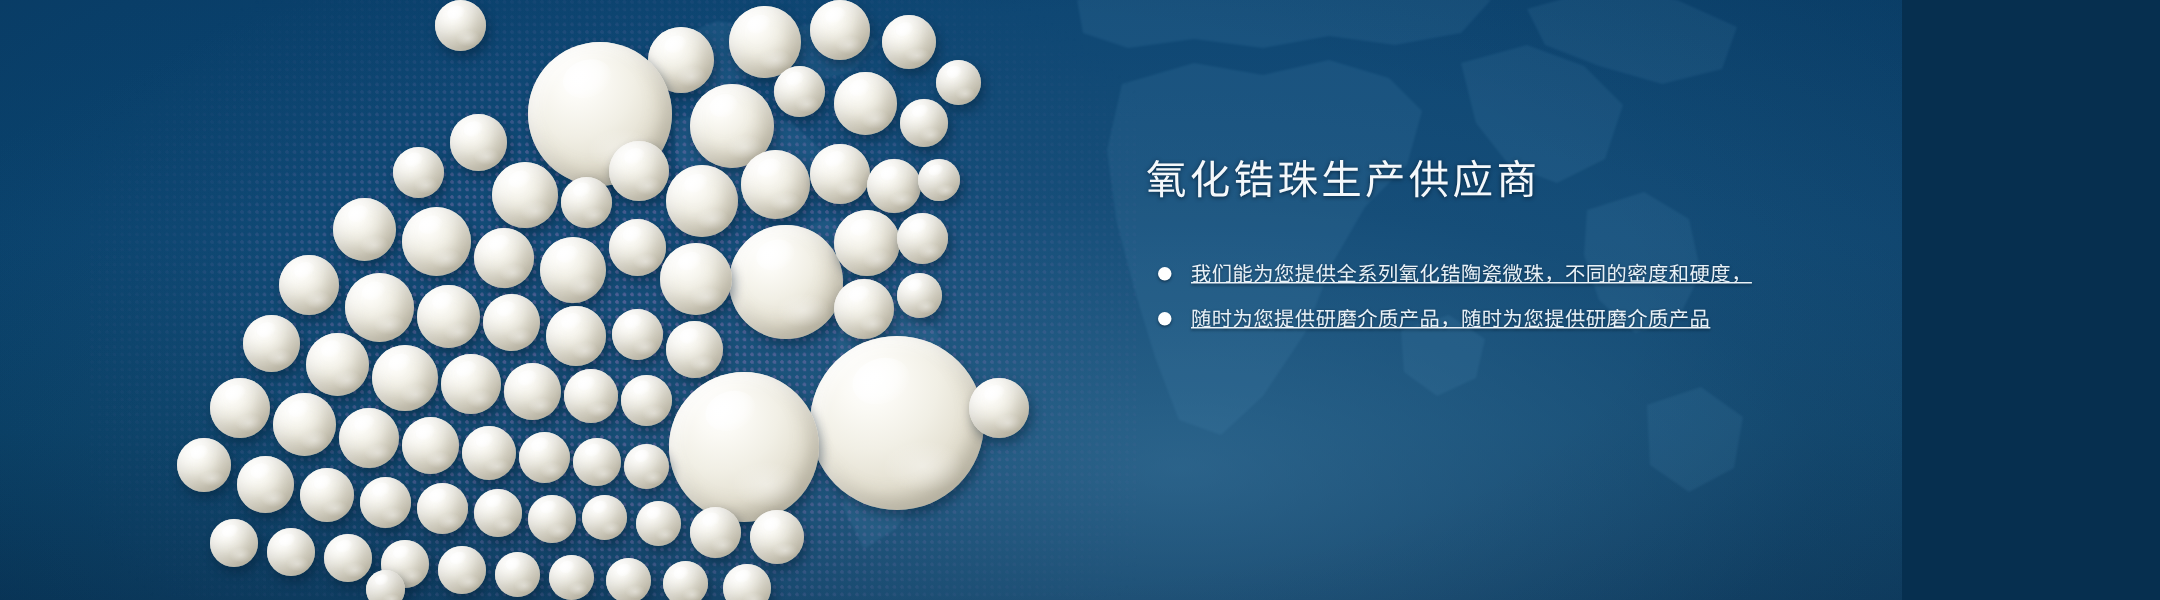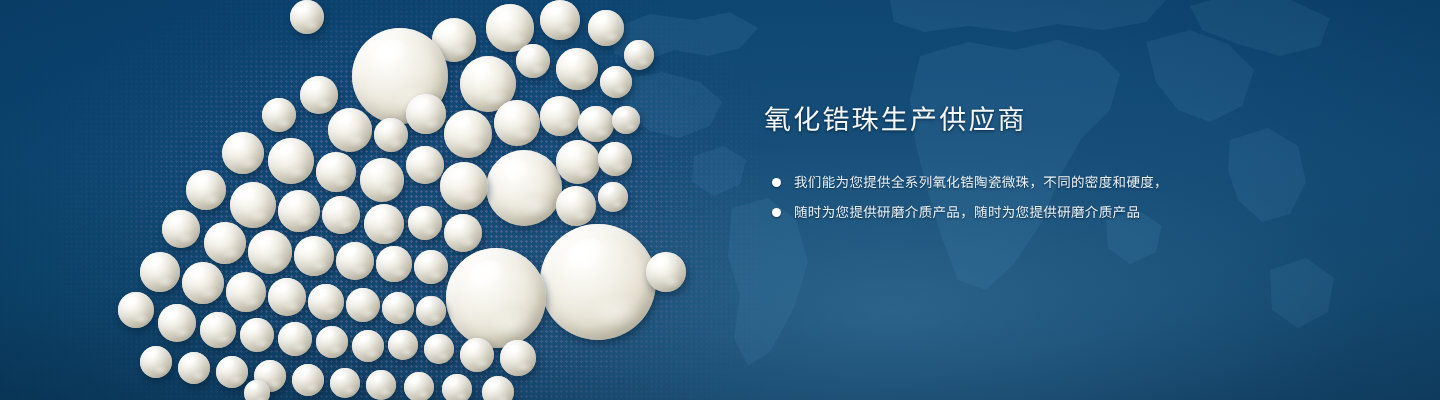--- a/index.html
+++ b/index.html
@@ -1,21 +1,21 @@
 <!DOCTYPE html>
 <html lang="zh-CN"><head>
 <meta charset="utf-8">
 <title>氧化锆珠生产供应商</title>
 <style>
   html,body{margin:0;padding:0;background:#062f4f;}
   *{box-sizing:border-box;}
 
   .banner{
     position:relative;
-    width:1440px;
+    width:1268px;
     height:400px;
     overflow:hidden;
     font-family:"Liberation Sans","DejaVu Sans",sans-serif;
     background:#000000;
     user-select:none;
   }
 
   
   .bg-base{
     position:absolute; inset:0;
@@ -107,20 +107,21 @@
   }
   .bullet{
     position:relative;
     padding-left:30px;
     margin-bottom:9px;
     font-size:13.5px;
     line-height:21px;
     color:#e9f1f7;
     letter-spacing:0.35px;
     text-shadow:0 1px 2px rgba(2,22,40,0.6);
+    text-decoration:underline;
   }
   .bullet:last-child{margin-bottom:0;}
   .dot{
     position:absolute;
     left:8px; top:6px;
     width:9px; height:9px;
     border-radius:50%;
     background:#ffffff;
     box-shadow:0 1px 2px rgba(2,22,40,0.55);
   }

